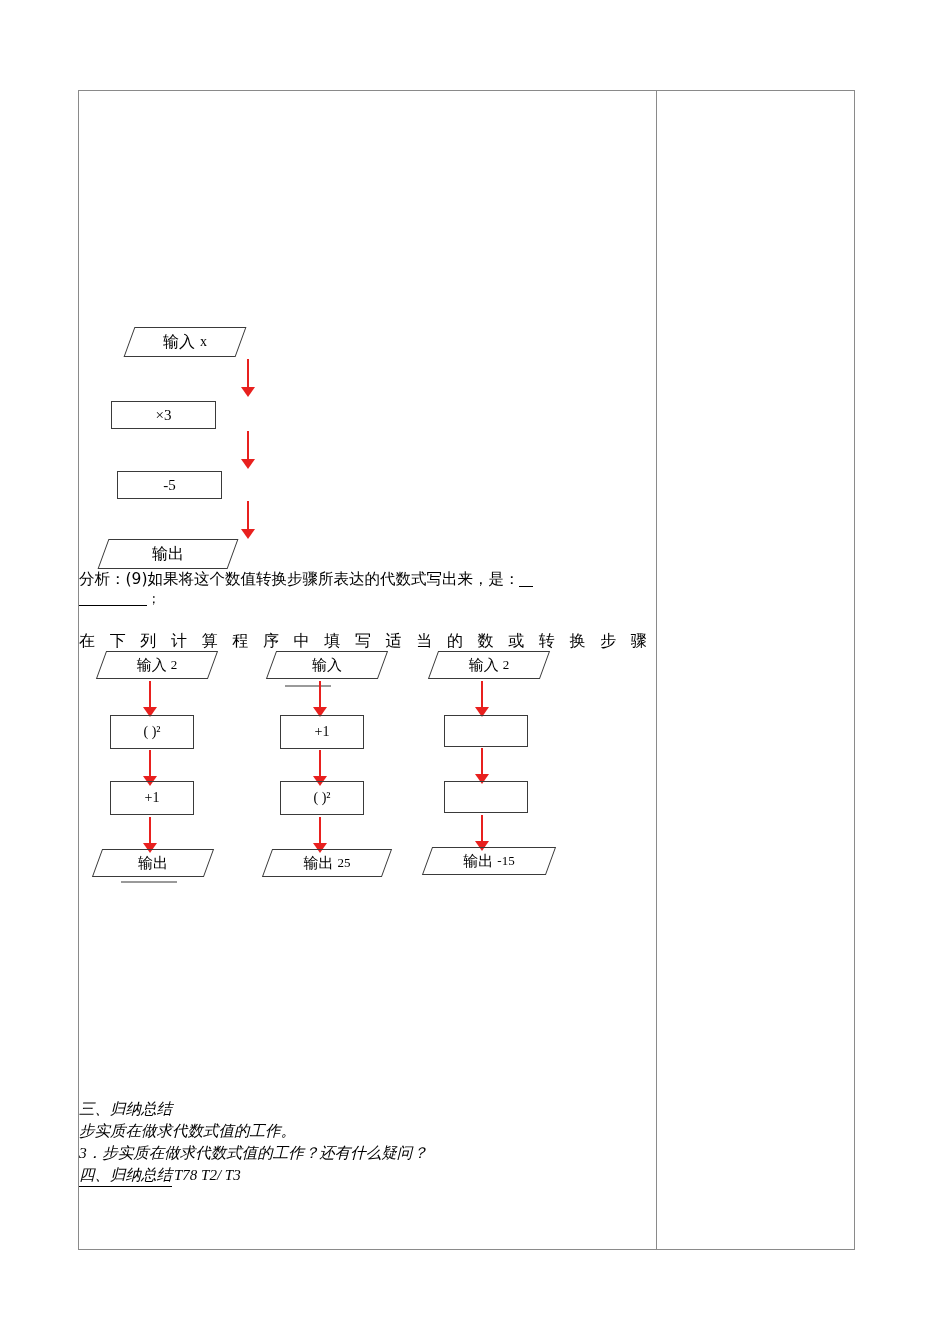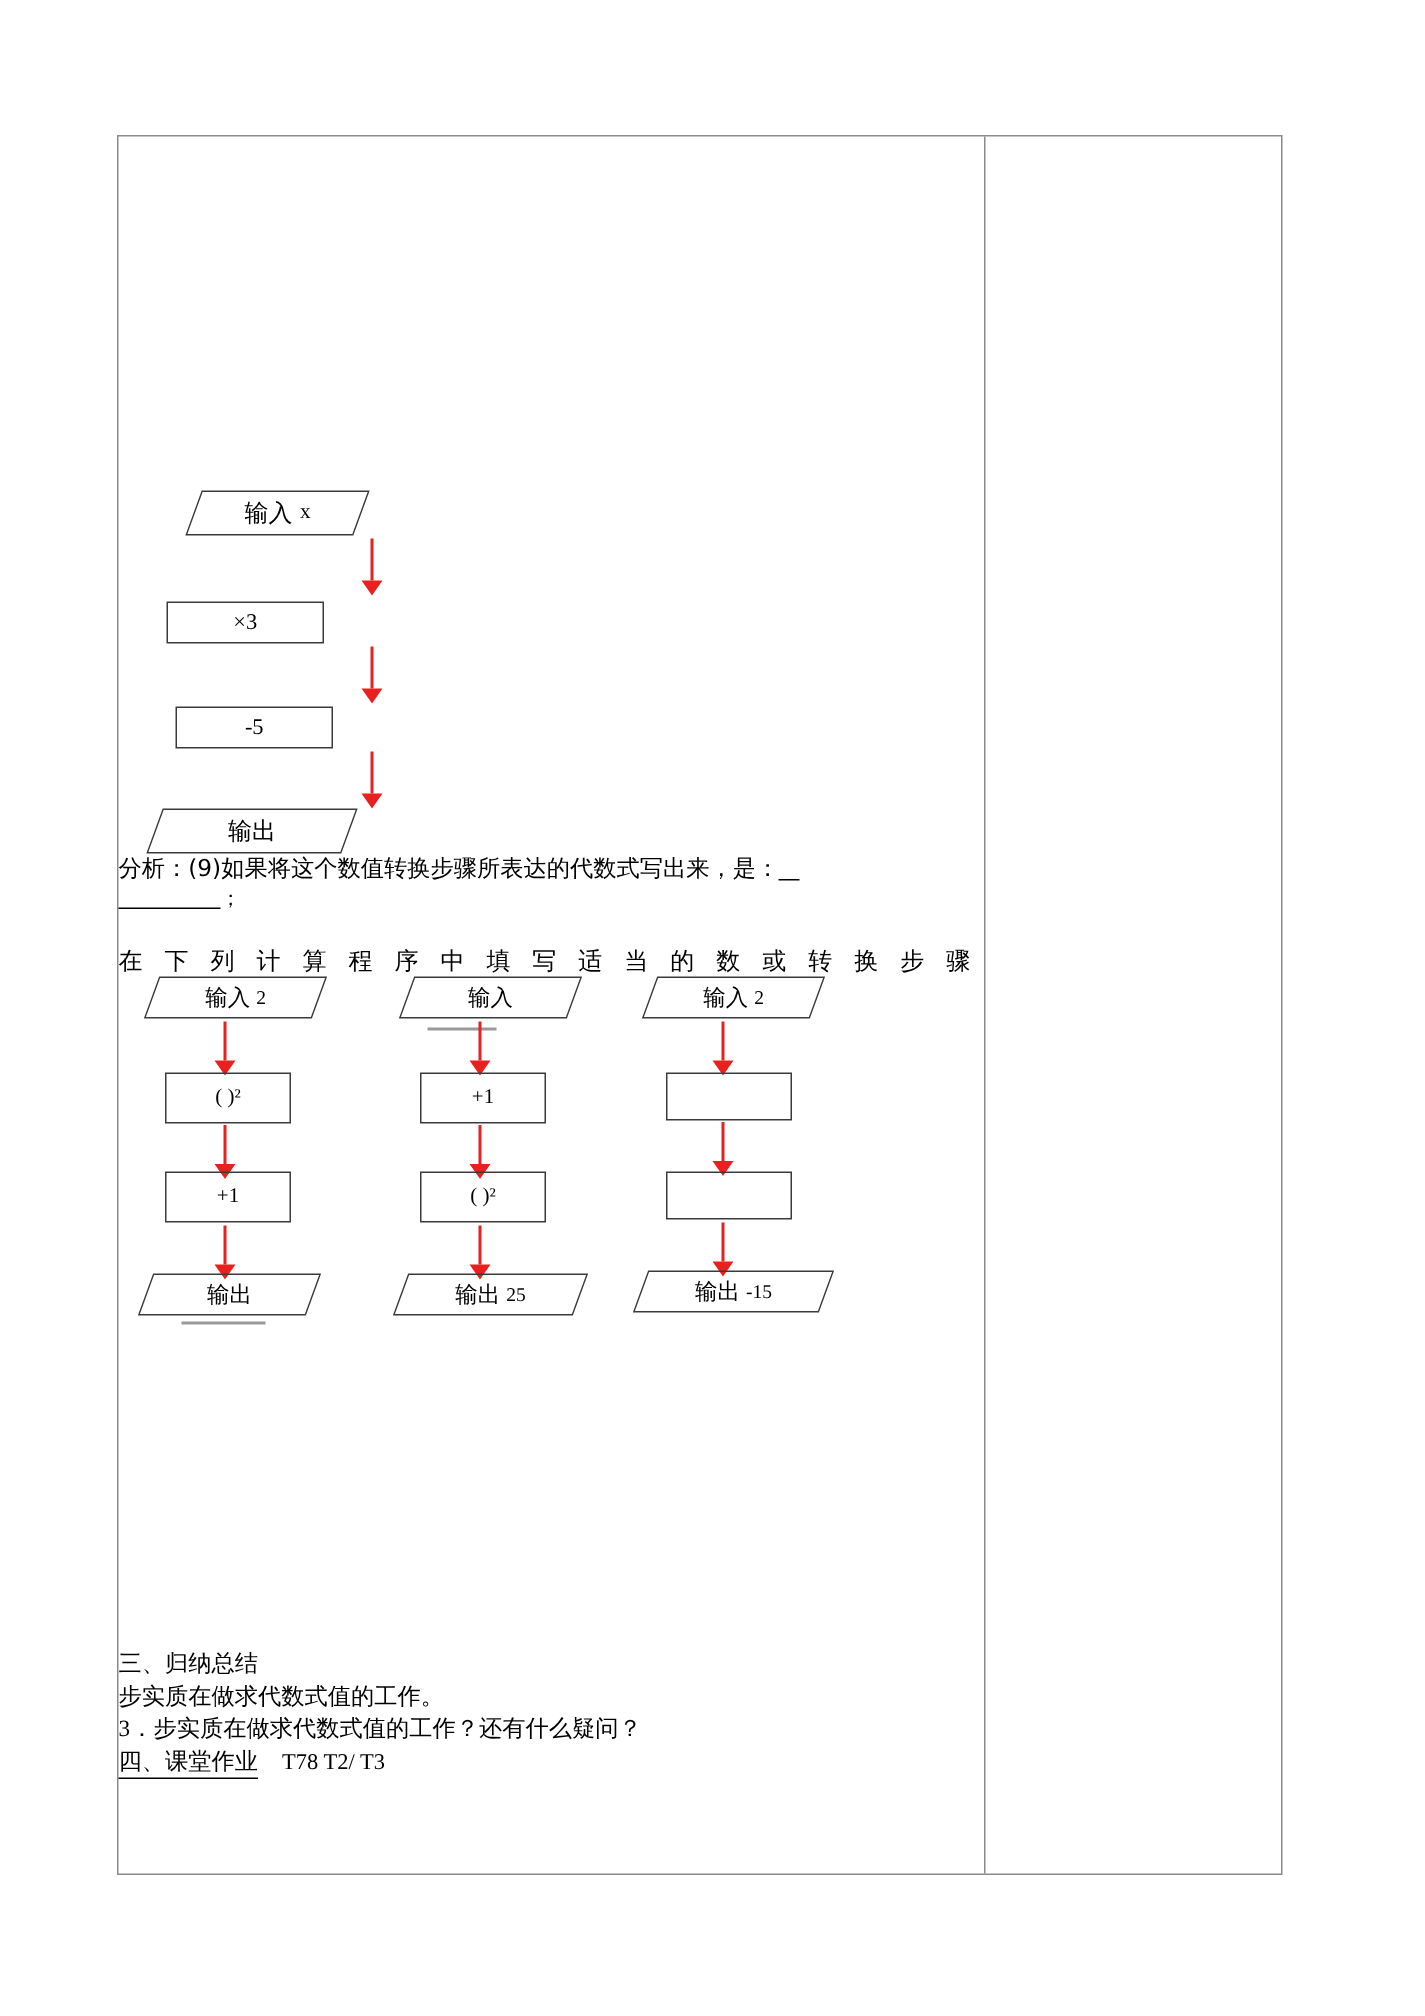--- a/index.html
+++ b/index.html
@@ -132,21 +132,21 @@
     justify-content: space-between;
   }
 
   .summary {
     position: absolute;
     font-family: "DejaVu Sans", "Liberation Sans", sans-serif;
     font-size: 15.5px;
     line-height: 21.5px;
     width: 565px;
   }
-  .summary div { white-space: nowrap; }
+  .summary div { white-space: nowrap; font-style: italic; }
   .ser { font-family: "Liberation Serif", "DejaVu Serif", serif; }
   .underline-txt { border-bottom: 1.4px solid #000; display: inline-block; }
 </style>
 </head>
 <body>
 
 <div id="page">
 
   <div class="doc-table">
     <div class="col-divider"></div>
@@ -321,21 +321,21 @@
       </div>
 
       <div class="summary" style="left:0px; top:1008px;">
         <div>三、归纳总结</div>
 
         <div>步实质在做求代数式值的工作。</div>
 
 
         <div><span class="ser">3．</span><span>步实质在做求代数式值的工作？还有什么疑问？</span></div>
 
-        <div><span class="underline-txt">四、课堂作业</span><span class="ser" style="font-size:15px; margin-left:16px;">T78   T2/ T3</span></div>
+        <div><span class="underline-txt">四、归纳总结</span><span class="ser" style="font-size:15px; margin-left:2px;">T78   T2/ T3</span></div>
       </div>
 
     </div>
 
     <div class="cell-side"></div>
   </div>
 
 </div>
 
 </body></html>

